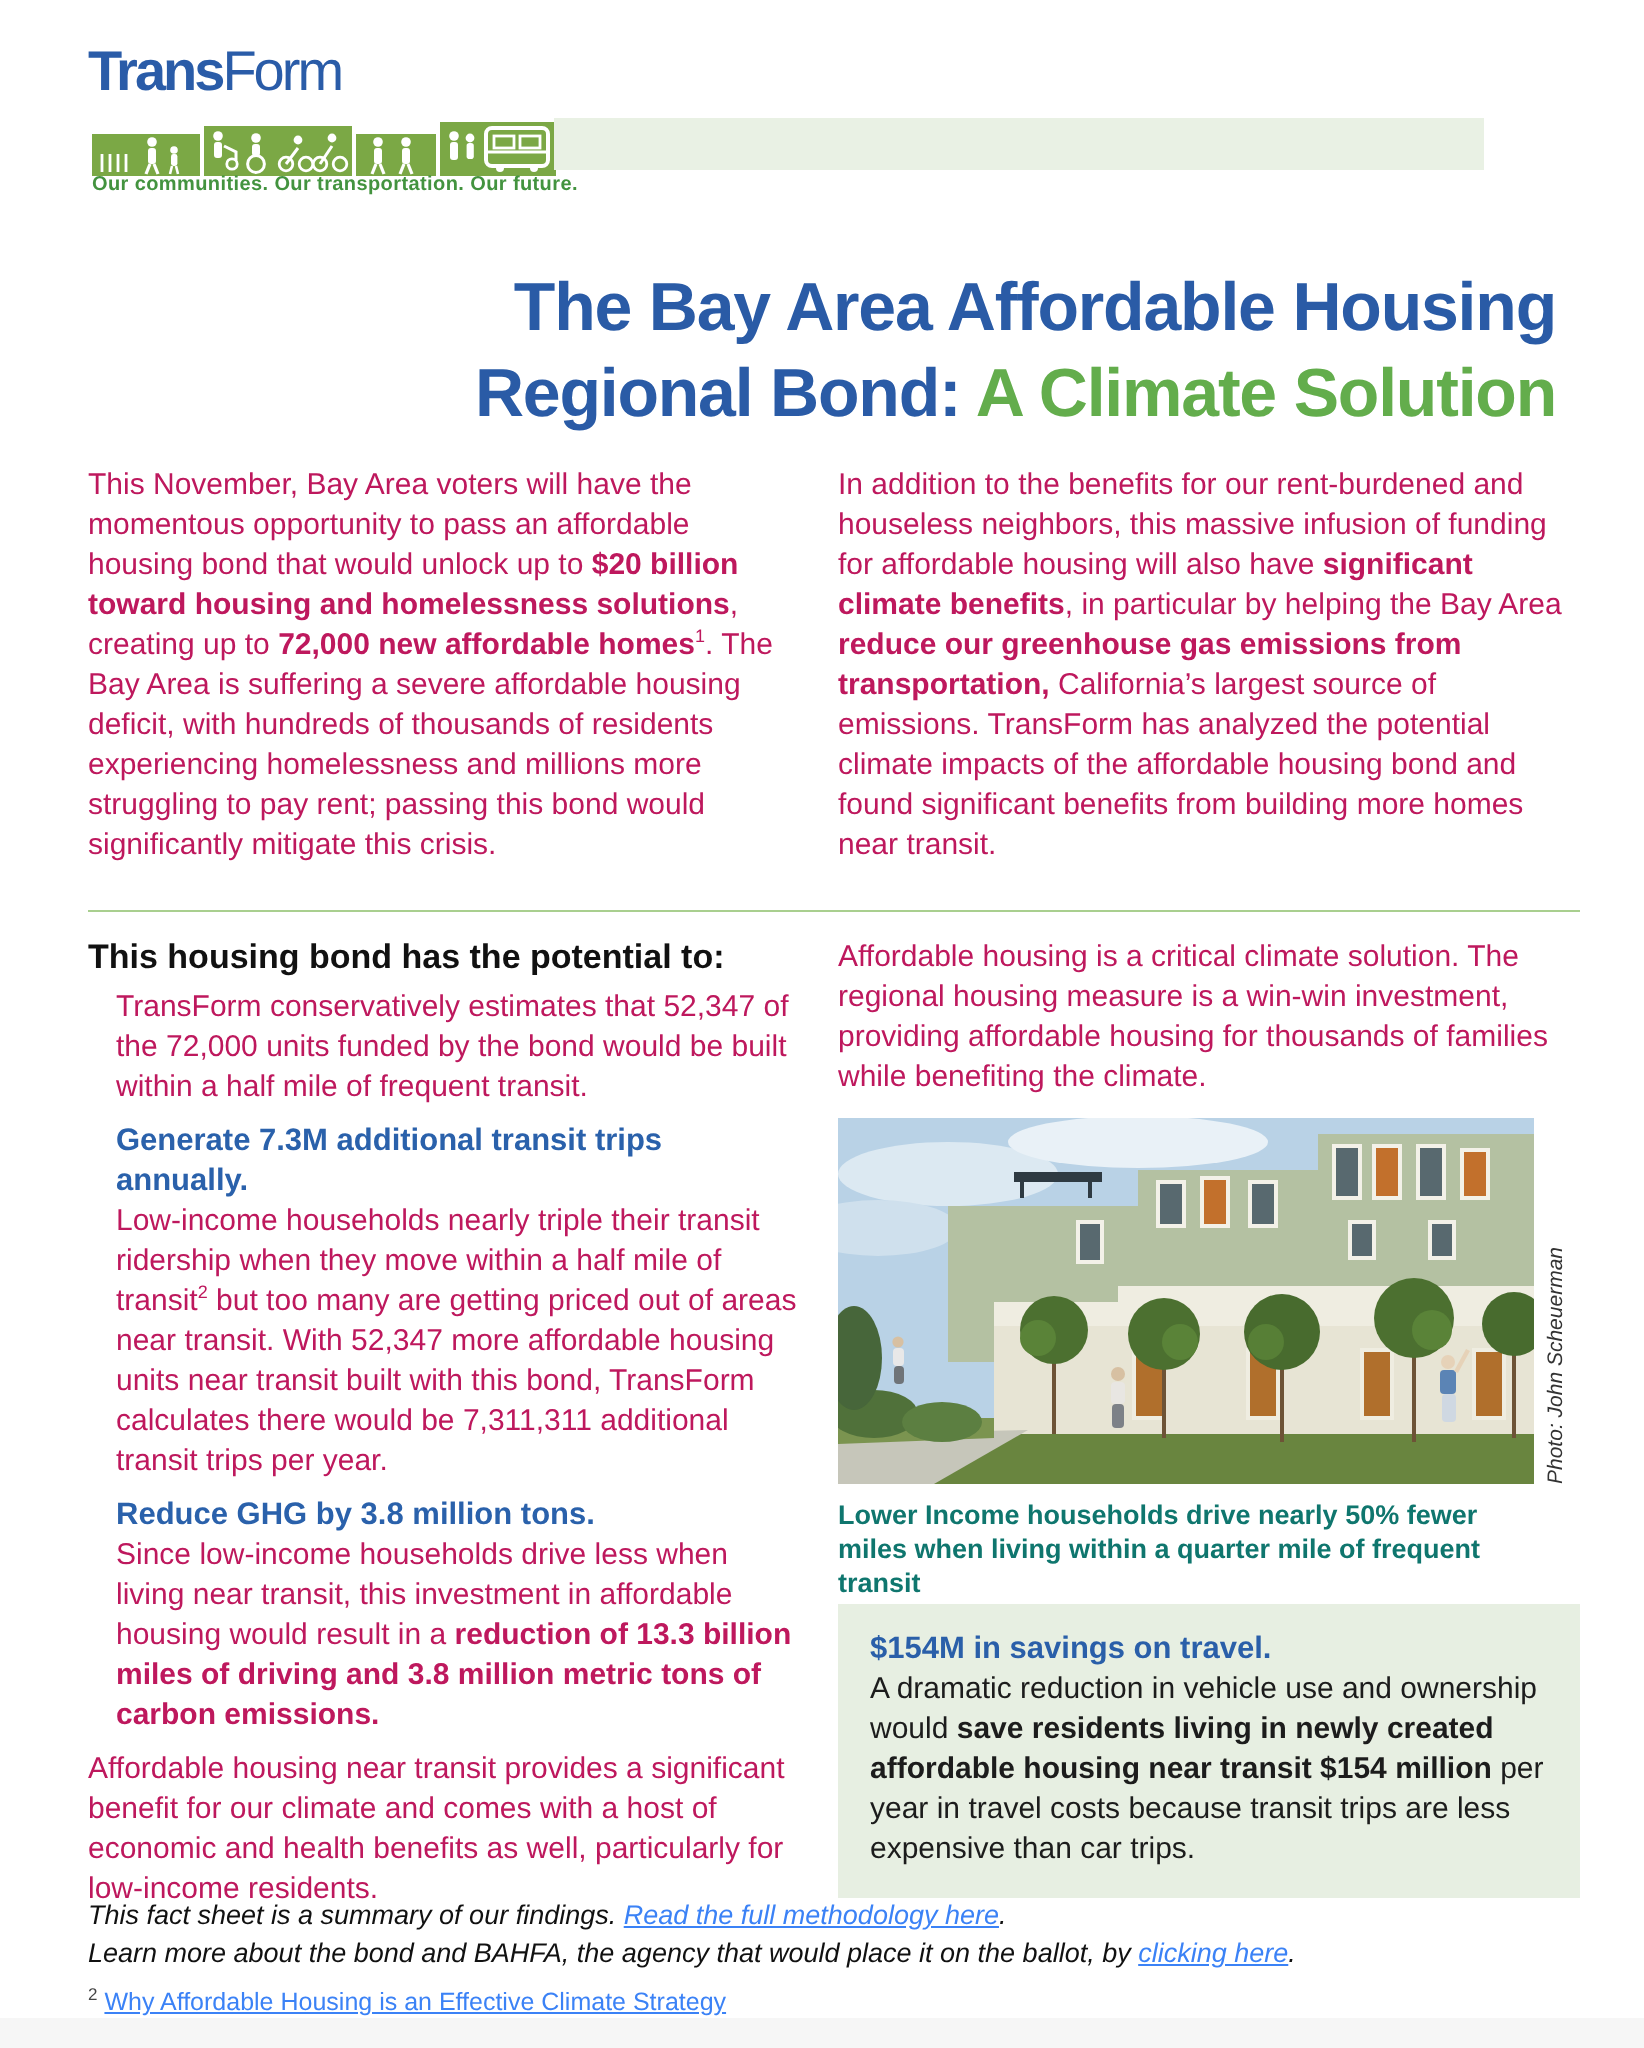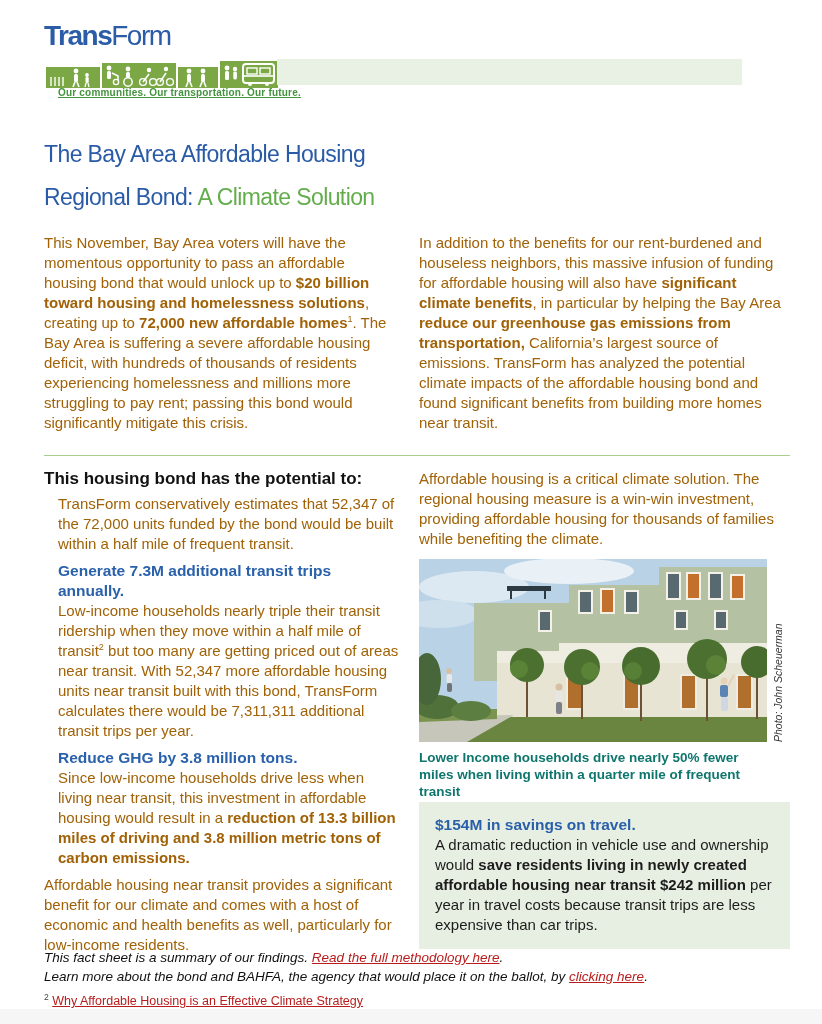--- a/index.html
+++ b/index.html
@@ -4,54 +4,54 @@
 <style>
   * { margin:0; padding:0; box-sizing:border-box; }
   html,body { background:#ffffff; }
   body {
     width:822px; height:1024px; position:relative; overflow:hidden;
     font-family:"Liberation Sans", sans-serif; color:#1c1c1c;
     -webkit-font-smoothing:antialiased;
   }
   .b { font-weight:700; }
   sup { font-size:9px; vertical-align:super; line-height:0; font-weight:400; }
-  .link { color:#b91c1c; text-decoration:underline; }
+  .link { color:#3b82f6; text-decoration:underline; }
 
   
   .header { position:relative; height:112px; }
   .logo-text {
     position:absolute; left:44px; top:13px;
     font-size:28px; letter-spacing:-1.5px; color:#2a5ca8; line-height:46px;
   }
   .logo-text .bold { font-weight:700; }
   .logo-text .light { font-weight:400; }
   .logo-banner { position:absolute; left:46px; top:58px; }
   .logo-tagline {
-    position:absolute; left:58px; top:87px;
-    font-size:10px; font-weight:700; color:#43933f; letter-spacing:0.2px;text-decoration:underline;
+    position:absolute; left:46px; top:87px;
+    font-size:10px; font-weight:700; color:#43933f; letter-spacing:0.2px;
   }
   .header-strip {
     position:absolute; left:277px; top:59px; width:465px; height:26px;
     background:#e9f1e4;
   }
 
   
   .title {
     margin:21px 44px 0 44px;
-    font-size:23px; font-weight:400; letter-spacing:-0.6px;
-    line-height:43px; color:#2a5ba6;
+    font-size:34px; font-weight:700; letter-spacing:-0.6px;
+    line-height:43px; color:#2a5ba6;text-align:right;
   }
   .title .green { color:#63ad4c; }
 
   
   .two-col {
     display:grid; grid-template-columns:356px 371px; column-gap:19px;
     margin:14px 32px 0 44px;
   }
-  .body-text { font-size:15px; line-height:20px; color:#a16207; }
+  .body-text { font-size:15px; line-height:20px; color:#be185d; }
 
   hr.green-rule {
     border:none; border-top:1.5px solid #a9cf8f;
     margin:22px 32px 0 44px;
   }
   .main-cols { margin-top:13px; }
 
   .section-heading { font-size:17px; font-weight:700; color:#111; margin-bottom:5px; }
   .bullet { margin:0 0 7px 14px; }
   .bullet-heading { font-size:15.5px; font-weight:700; color:#2a61ab; line-height:20px; }
@@ -302,21 +302,21 @@
           <rect x="28" y="124" width="5" height="9" rx="2" fill="#6f7478"></rect>
         </g>
       </svg>
       <div class="photo-credit">Photo: John Scheuerman</div>
     </div>
 
     <div class="photo-caption">Lower Income households drive nearly 50% fewer miles when living within a quarter mile of frequent transit</div>
 
     <div class="savings-box">
       <div class="savings-heading">$154M in savings on travel.</div>
-      <div class="savings-body"><span>A dramatic reduction in vehicle use and ownership would </span><span class="b">save residents living in newly created affordable housing near transit $242 million</span><span> per year in travel costs because transit trips are less expensive than car trips.</span></div>
+      <div class="savings-body"><span>A dramatic reduction in vehicle use and ownership would </span><span class="b">save residents living in newly created affordable housing near transit $154 million</span><span> per year in travel costs because transit trips are less expensive than car trips.</span></div>
     </div>
   </div>
 </div>
 
 <div class="footer">
   <div class="footer-line"><span>This fact sheet is a summary of our findings. </span><span class="link">Read the full methodology here</span><span>.</span></div>
   <div class="footer-line"><span>Learn more about the bond and BAHFA, the agency that would place it on the ballot, by </span><span class="link">clicking here</span><span>.</span></div>
   <div class="footnotes">
     <div class="footnote"><sup>2</sup><span> </span><span class="link">Why Affordable Housing is an Effective Climate Strategy</span></div>
   </div>

